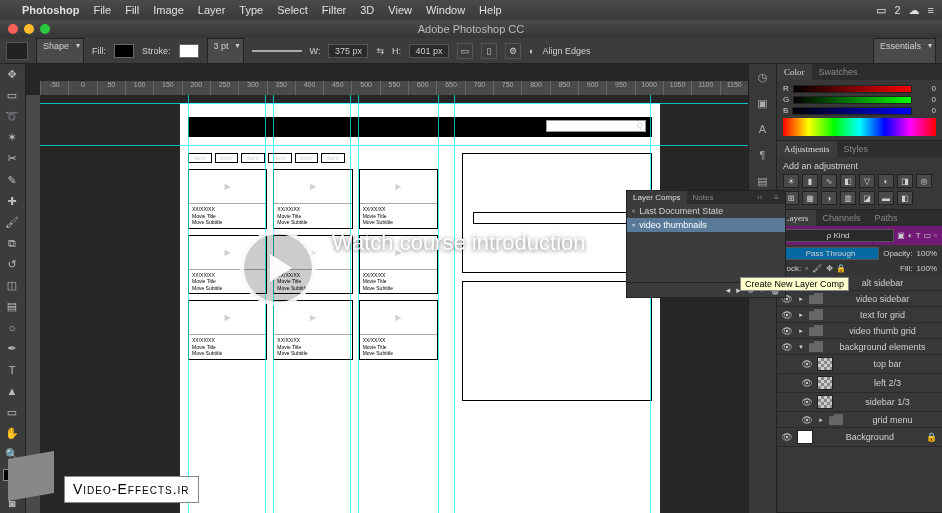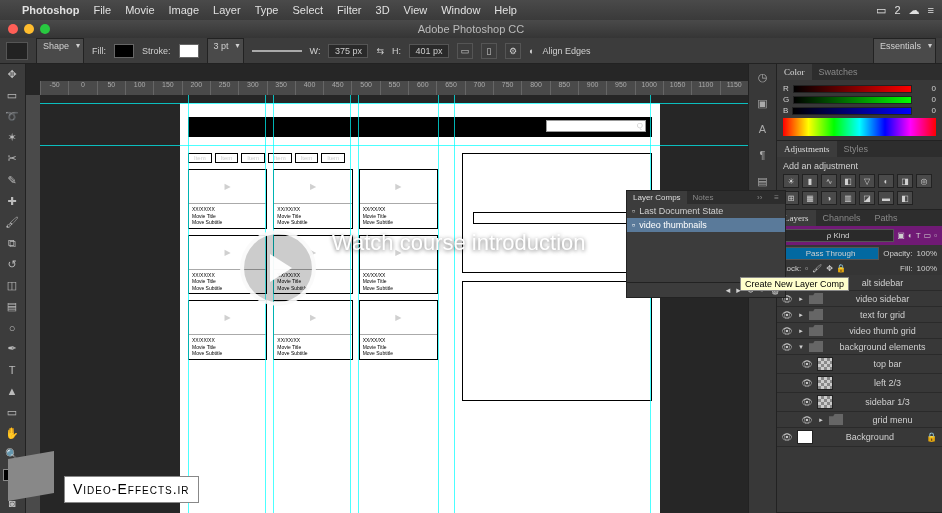--- a/index.html
+++ b/index.html
@@ -134,21 +134,21 @@
 .watermark .label-box { background: #fff; color: #000; border: 1px solid #888; padding: 4px 8px; font-size: 14px; letter-spacing: 1px; font-family: Georgia, serif; }
 .watermark .label-box .caps { font-variant: small-caps; }
 </style>
 </head>
 <body>
 
 <div class="mac-menubar">
   <span class="apple"></span>
   <span class="app-name">Photoshop</span>
   <span>File</span>
-  <span>Movie</span>
+  <span>Fill</span>
   <span>Image</span>
   <span>Layer</span>
   <span>Type</span>
   <span>Select</span>
   <span>Filter</span>
   <span>3D</span>
   <span>View</span>
   <span>Window</span>
   <span>Help</span>
   <span class="spacer"></span>

